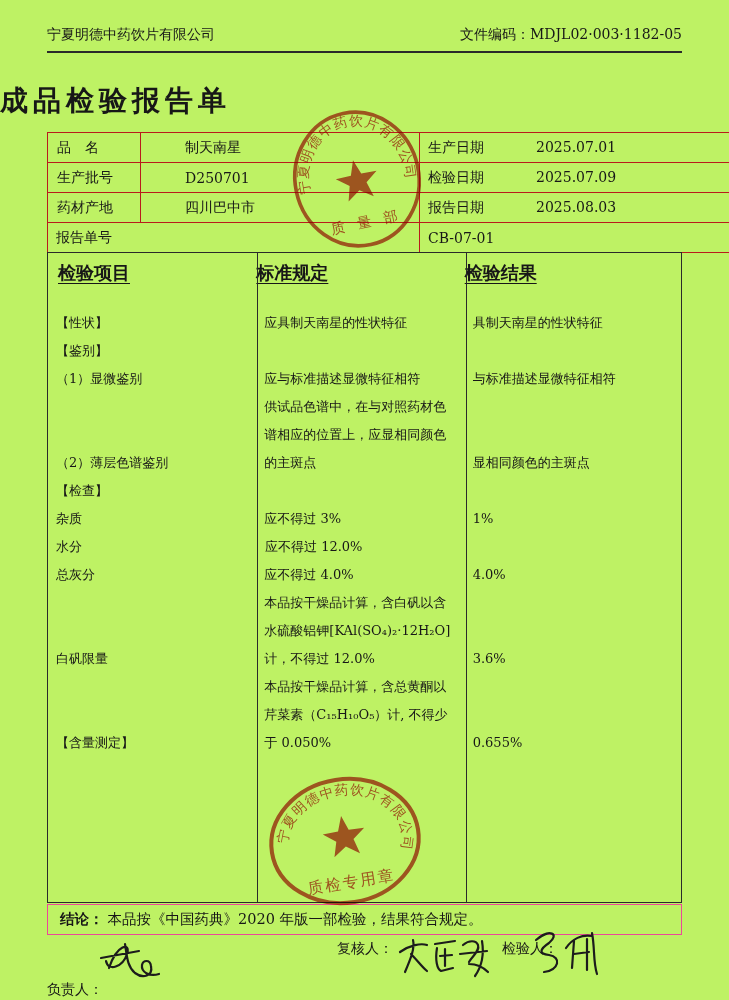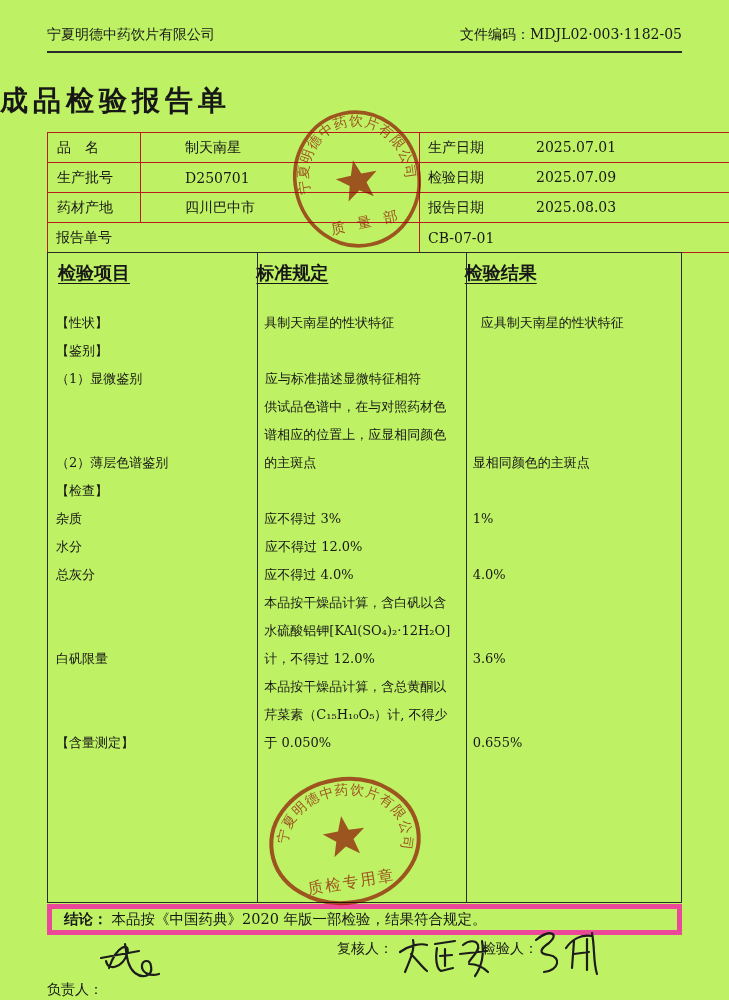--- a/index.html
+++ b/index.html
@@ -37,30 +37,30 @@
   .th.c1,.th.c2{text-align:left;}
   .tbody{padding-top:24px;}
   .trow{display:flex;align-items:flex-end;}
   .tc{box-sizing:border-box;padding:0 8px;line-height:28px;min-height:28px;}
   .c0{width:209px;}
   .c1{width:209px;}
   .c2{width:217px;}
 
   
   .conclusion{position:absolute;left:47px;top:904px;width:635px;height:31px;
-              box-sizing:border-box;border:5px solid #ec4899;display:flex;
+              box-sizing:border-box;border:1px solid #ec4899;display:flex;
               align-items:center;padding-left:12px;font-size:14.5px;}
   .conclusion .lab{font-weight:bold;margin-right:4px;}
 
   
   .sigs{position:absolute;left:47px;top:940px;width:635px;height:20px;font-size:14px;}
   .sig-label{position:absolute;top:0;white-space:nowrap;}
   .sig-label.s1{left:0;margin-top:41px;}
   .sig-label.s2{left:290px;}
-  .sig-label.s3{left:435px;}
+  .sig-label.s3{left:435px;padding-left:20px;}
   .sig-svg{position:absolute;}
   .sig-svg path{stroke:#1c1c1c;stroke-width:2.2;fill:none;
                 stroke-linecap:round;stroke-linejoin:round;}
 
   
   .stamp{position:absolute;mix-blend-mode:multiply;opacity:0.85;}
   .stamp-top{left:290px;top:106px;width:134px;height:146px;transform:rotate(-12deg);}
   .stamp-bottom{left:266px;top:774px;width:158px;height:134px;transform:rotate(-9deg);}
   .stamp svg{width:100%;height:100%;}
   .stamp .ink{stroke:#cc3b2f;fill:none;}
@@ -107,31 +107,32 @@
     <div class="vline" style="left:209px"></div>
     <div class="vline" style="left:418px"></div>
     <div class="thead">
         <div class="th c0"><span class="u">检验项目</span></div>
         <div class="th c1"><span class="u">标准规定</span></div>
         <div class="th c2"><span class="u">检验结果</span></div>
       </div>
     <div class="tbody">
         <div class="trow">
           <div class="tc c0">【性状】</div>
+          <div class="tc c1">应具制天南星的性状特征</div>
           <div class="tc c2">具制天南星的性状特征</div>
-          <div class="tc c1">应具制天南星的性状特征</div>
         </div>
         <div class="trow">
           <div class="tc c0">【鉴别】</div>
           <div class="tc c1"></div>
           <div class="tc c2"></div>
         </div>
         <div class="trow">
           <div class="tc c0">（1）显微鉴别</div>
           <div class="tc c1">应与标准描述显微特征相符</div>
+          <div class="tc c2">与标准描述显微特征相符</div>
         </div>
         <div class="trow">
           <div class="tc c0">（2）薄层色谱鉴别</div>
           <div class="tc c1">供试品色谱中，在与对照药材色谱相应的位置上，应显相同颜色的主斑点</div>
           <div class="tc c2">显相同颜色的主斑点</div>
         </div>
         <div class="trow">
           <div class="tc c0">【检查】</div>
           <div class="tc c1"></div>
           <div class="tc c2"></div>

